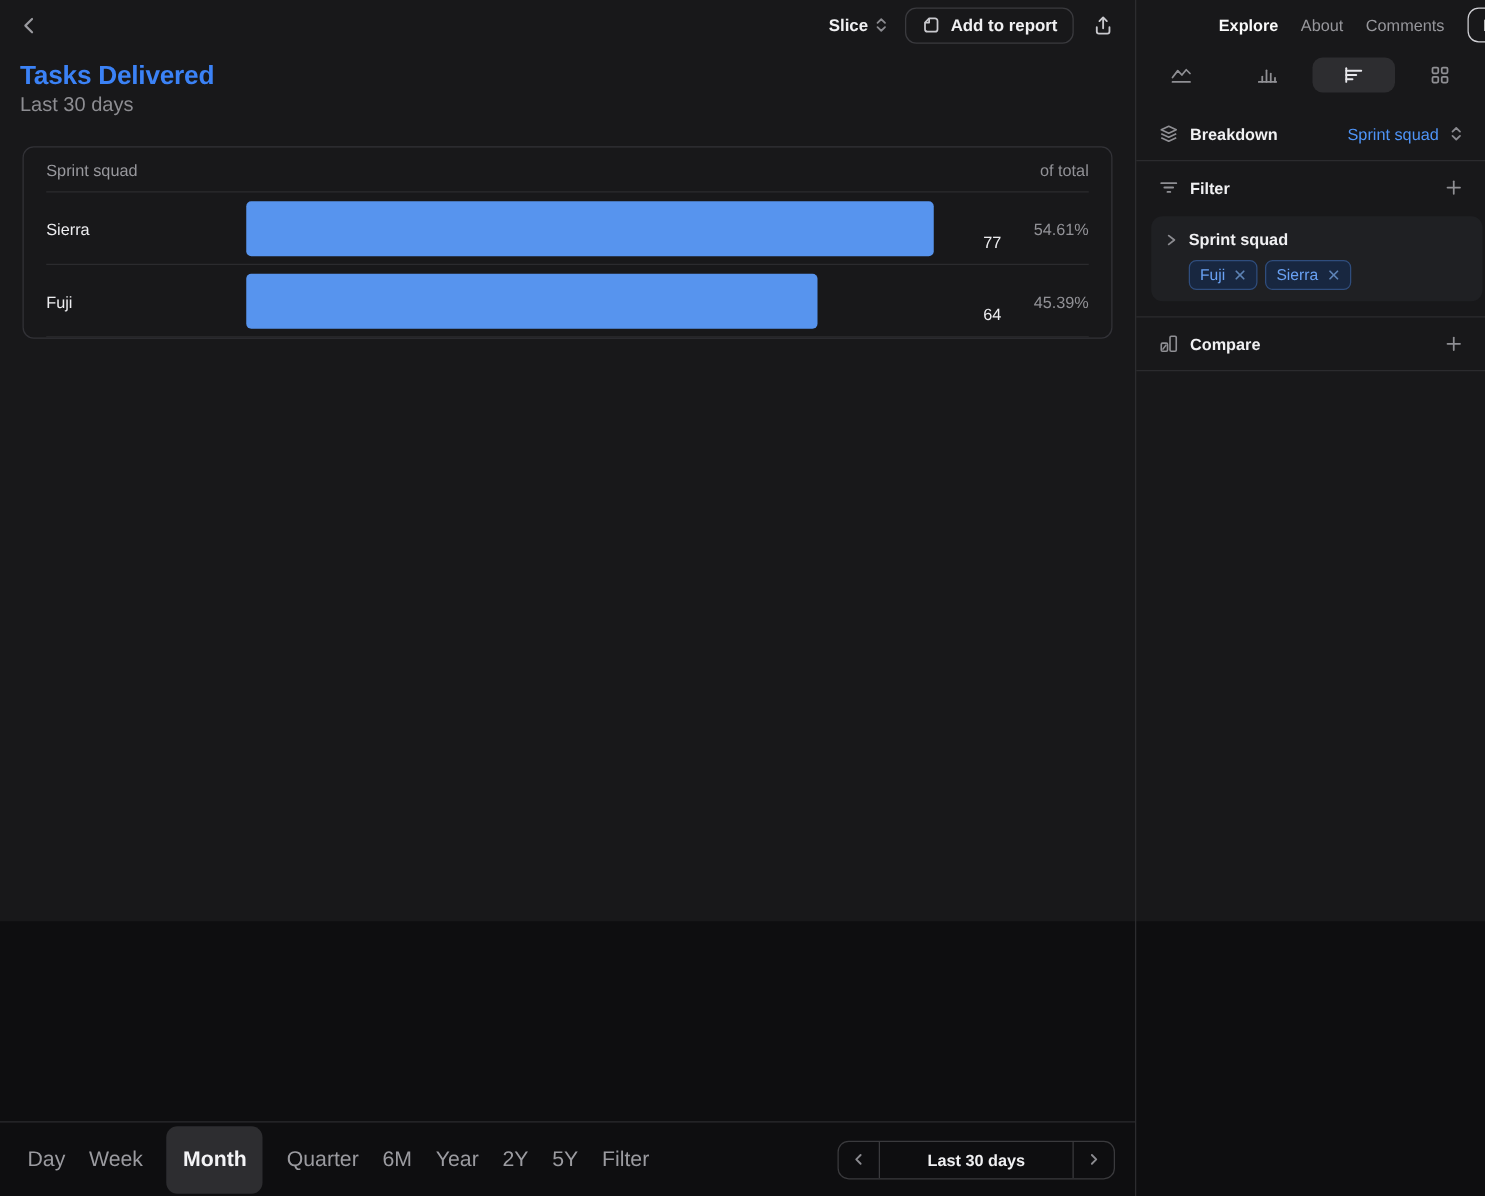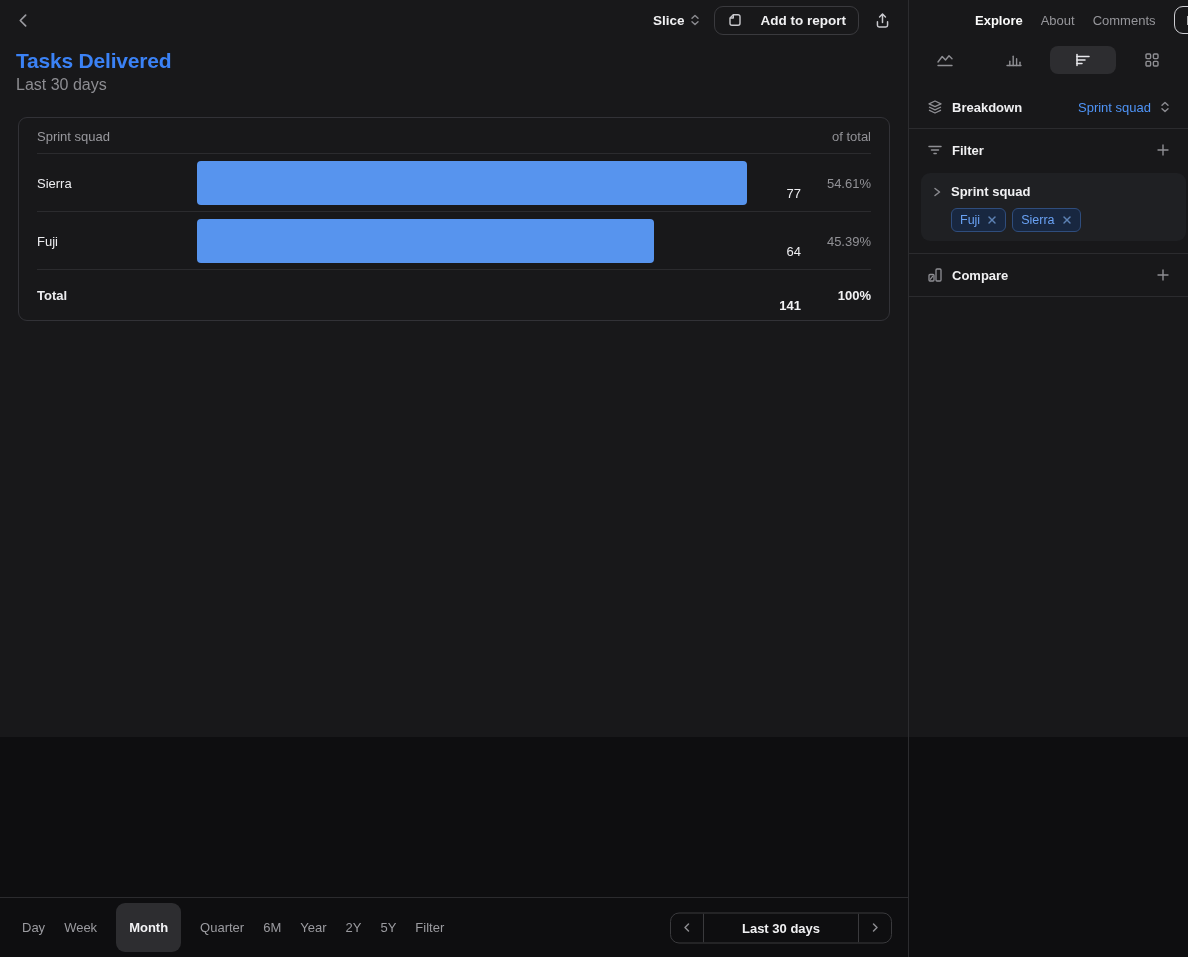--- a/index.html
+++ b/index.html
@@ -7,21 +7,21 @@
   .app{position:relative;width:1188px;height:737px;background:#18181a;color:#ededf0;}
 
   
   .left-panel{position:absolute;left:0;top:0;width:908px;height:957px;}
   .v-divider{position:absolute;left:908px;top:0;width:1px;height:957px;background:#2c2c2f;}
   .lp-top{height:40px;display:flex;align-items:center;padding:0 16px;}
   .icon-btn{background:none;border:none;padding:0;color:#9a9a9f;display:flex;align-items:center;cursor:pointer;}
   .lp-controls{margin-left:auto;display:flex;align-items:center;gap:14px;}
   .slice{display:flex;align-items:center;gap:5px;color:#f0f0f2;font-size:13.5px;font-weight:700;cursor:pointer;}
   .slice .chev{color:#8b8b90;display:flex;}
-  .btn-outline{display:flex;align-items:center;gap:18px;height:29px;padding:0 12px;background:transparent;
+  .btn-outline{display:flex;align-items:center;gap:8px;height:29px;padding:0 12px;background:transparent;
     border:1px solid #3a3a3e;border-radius:9px;color:#f0f0f2;font-size:13.5px;font-weight:700;cursor:pointer;
     font-family:inherit;}
   .btn-outline svg{color:#c9c9ce;}
   h1{margin:9px 16px 0;font-size:21px;font-weight:700;color:#3b82f6;letter-spacing:-.2px;}
   .subtitle{margin:3px 16px 0;font-size:16px;color:#8d8d92;}
 
   
   .chart-card{margin:23px 18px 0;border:1px solid #323237;border-radius:9px;overflow:hidden;}
   .thead,.trow{display:grid;grid-template-columns:160px 1fr 54px 70px;align-items:center;padding:0 18px;position:relative;}
   .thead{height:36px;font-size:13px;color:#98989d;}
@@ -32,21 +32,21 @@
   .tbar{height:100%;display:flex;align-items:center;}
   .bar{height:44px;border-radius:4px;}
   .tval{font-size:13px;color:#ededf0;text-align:right;margin-top:20px;}
   .tpct{font-size:13px;color:#919196;text-align:right;}
   .trow.total .tval,.trow.total .tpct{color:#f2f2f4;font-weight:700;}
 
   
   .time-bar{position:absolute;left:0;bottom:0;width:908px;height:60px;border-top:1px solid #2b2b2e;
     display:flex;align-items:center;padding-left:22px;box-sizing:border-box;}
   .ranges{display:flex;align-items:center;gap:19px;}
-  .range{font-size:13px;color:#9b9ba0;cursor:pointer;white-space:nowrap;}
+  .range{font-size:17px;color:#9b9ba0;cursor:pointer;white-space:nowrap;}
   .range.selected{background:#2d2d30;color:#f4f4f6;font-weight:700;padding:17px 13px;border-radius:9px;}
   .pager{position:absolute;right:16px;top:50%;transform:translateY(-50%);width:220px;height:29px;
     border:1px solid #3a3a3d;border-radius:9px;display:flex;align-items:center;overflow:hidden;}
   .pager .pbtn{width:32px;height:100%;display:flex;align-items:center;justify-content:center;background:none;border:none;color:#8b8b90;cursor:pointer;}
   .pager .pdiv{width:1px;height:100%;background:#3a3a3d;}
   .pager .plabel{flex:1;text-align:center;font-size:13px;font-weight:700;color:#f0f0f2;}
 
   
   .right-panel{position:absolute;left:909px;top:0;width:279px;height:957px;}
   .rp-tabs{height:40px;display:flex;align-items:center;gap:18px;padding:0 4px 0 22px;}
@@ -143,26 +143,20 @@
           </div>
           <div class="trow data">
             <div class="tlabel">Fuji</div>
             <div class="tbar">
               <div class="bar" style="width: 83.1169%; background: rgb(87, 148, 238);"></div>
             </div>
             <div class="tval">64</div>
             <div class="tpct">45.39%</div>
           </div>
         </div>
-      <div class="trow total">
-        <div class="tlabel">Total</div>
-        <div class="tbar"></div>
-        <div class="tval">141</div>
-        <div class="tpct">100%</div>
-      </div>
     </div>
 
     <div class="time-bar">
       <div class="ranges">
           <div class="range">Day</div>
           <div class="range">Week</div>
           <div class="range selected">Month</div>
           <div class="range">Quarter</div>
           <div class="range">6M</div>
           <div class="range">Year</div>

